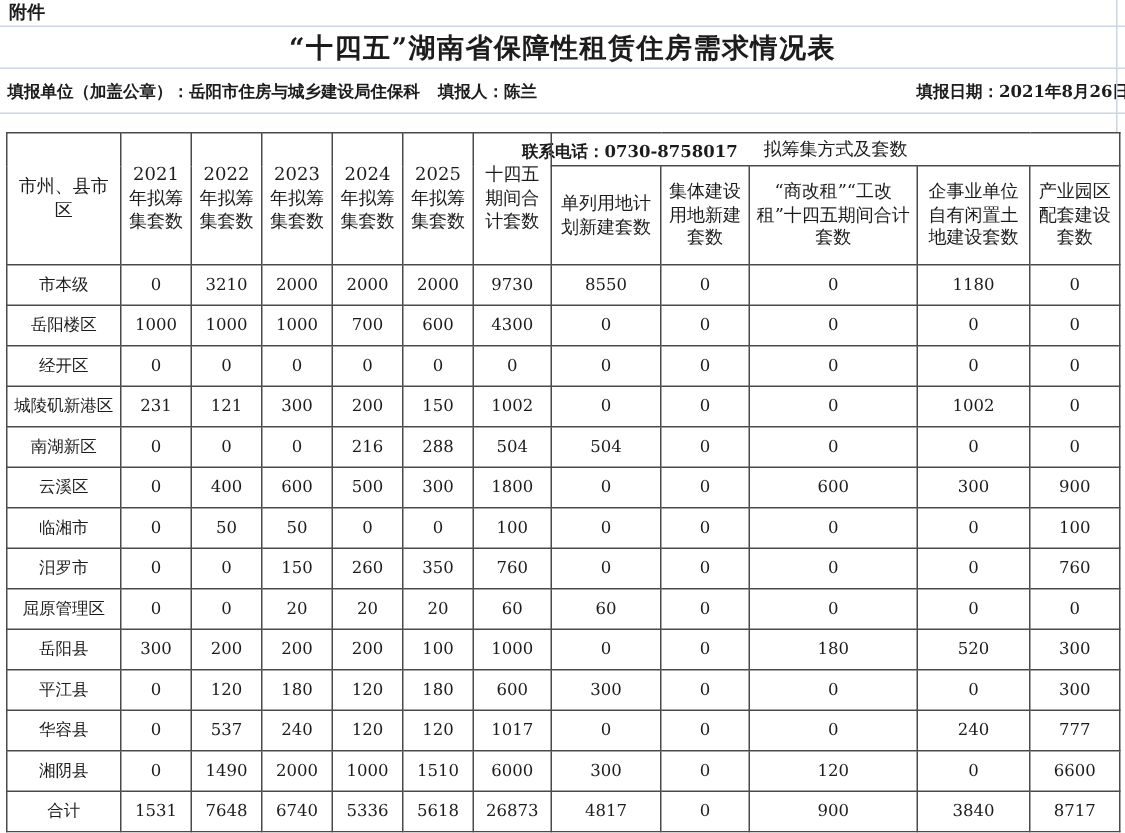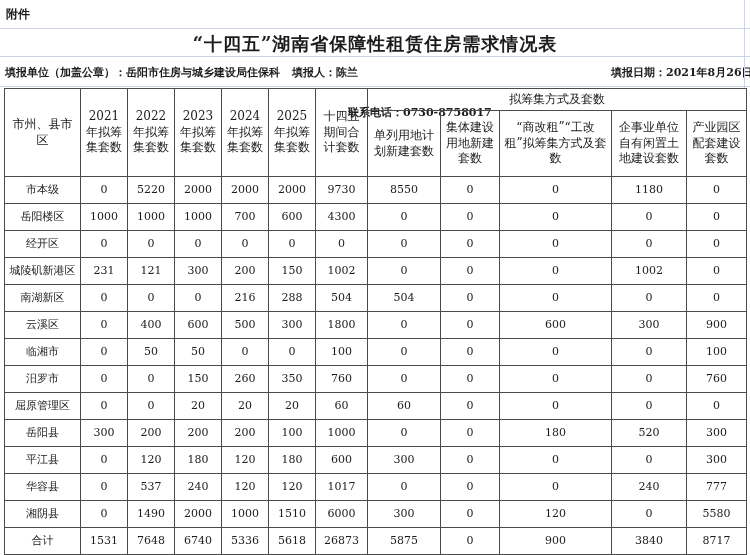--- a/index.html
+++ b/index.html
@@ -7,30 +7,30 @@
     margin: 0; padding: 0;
     width: 750px; height: 555px;
     background: #ffffff;
     font-family: "DejaVu Serif", "Liberation Serif", serif;
     color: #1c1c1c;
     overflow: hidden;
   }
   .page { position: relative; width: 750px; height: 555px; }
 
   .topbar {
-    height: 29px;
+    height: 18px;
     border-bottom: 1px solid #ccd5e4;
     display: flex; align-items: center;
     padding-left: 6px;
     font-weight: bold; font-size: 12px;
   }
   .titlebar {
     height: 28px;
     border-bottom: 1px solid #ccd5e4;
-    display: flex; align-items: flex-end; justify-content: center;
+    display: flex; align-items: center; justify-content: center;
     font-weight: bold; font-size: 18px;
     letter-spacing: 1px;
   }
   .infobar {
     height: 30px;
     border-bottom: 1px solid #ccd5e4;
     position: relative;
     font-weight: bold; font-size: 11px; padding-left: 46px;
   }
   .infobar span {
@@ -113,30 +113,30 @@
           <th rowspan="2">2022年拟筹集套数</th>
           <th rowspan="2">2023年拟筹集套数</th>
           <th rowspan="2">2024年拟筹集套数</th>
           <th rowspan="2">2025年拟筹集套数</th>
           <th rowspan="2">十四五期间合计套数</th>
           <th colspan="5">拟筹集方式及套数</th>
         </tr>
         <tr class="hdr-sub">
           <th>单列用地计划新建套数</th>
           <th>集体建设用地新建套数</th>
-          <th>“商改租”“工改租”拟筹集方式及套数</th>
+          <th>“商改租”“工改租”十四五期间合计套数</th>
           <th>企事业单位自有闲置土地建设套数</th>
           <th>产业园区配套建设套数</th>
         </tr>
       </thead>
       <tbody id="table-body">
           <tr>
             <td>市本级</td>
             <td>0</td>
-            <td>5220</td>
+            <td>3210</td>
             <td>2000</td>
             <td>2000</td>
             <td>2000</td>
             <td>9730</td>
             <td>8550</td>
             <td>0</td>
             <td>0</td>
             <td>1180</td>
             <td>0</td>
           </tr>
@@ -299,31 +299,31 @@
             <td>0</td>
             <td>1490</td>
             <td>2000</td>
             <td>1000</td>
             <td>1510</td>
             <td>6000</td>
             <td>300</td>
             <td>0</td>
             <td>120</td>
             <td>0</td>
-            <td>5580</td>
+            <td>6600</td>
           </tr>
           <tr>
             <td>合计</td>
             <td>1531</td>
             <td>7648</td>
             <td>6740</td>
             <td>5336</td>
             <td>5618</td>
             <td>26873</td>
-            <td>5875</td>
+            <td>4817</td>
             <td>0</td>
             <td>900</td>
             <td>3840</td>
             <td>8717</td>
           </tr>
         </tbody>
     </table>
   </div>
 
 </div>

